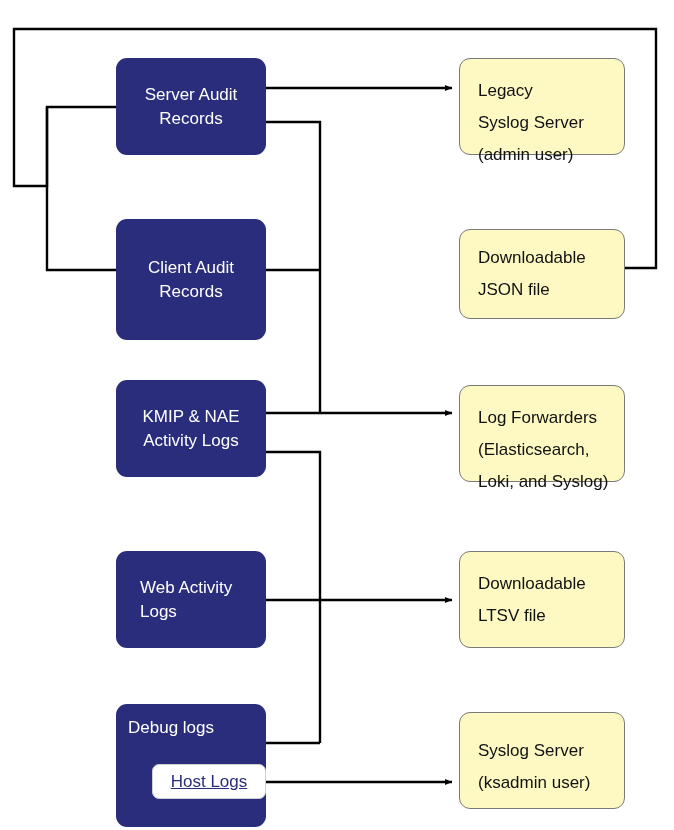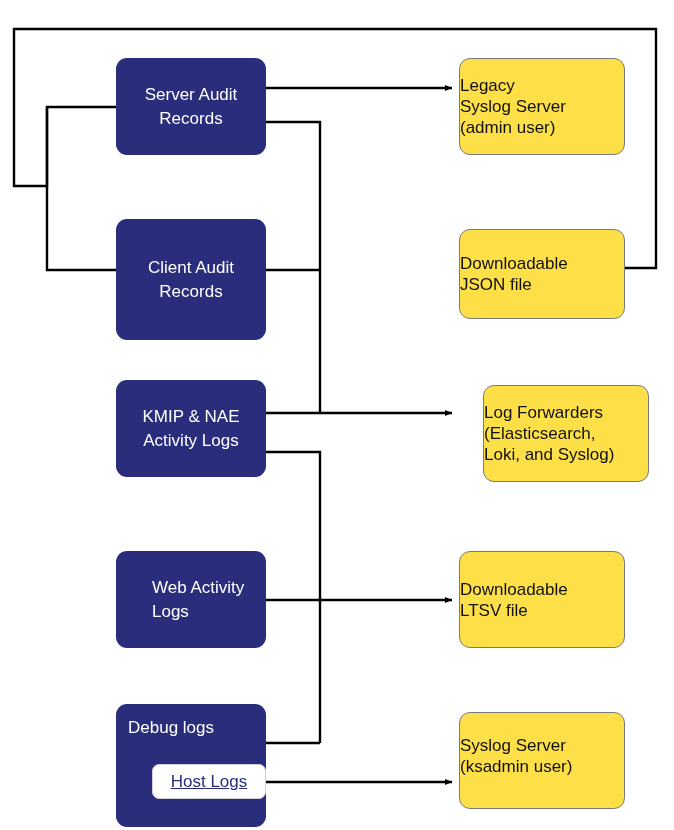--- a/index.html
+++ b/index.html
@@ -3,24 +3,24 @@
 <meta charset="utf-8">
 <style>
   html,body{margin:0;padding:0;background:#ffffff;}
   body{width:674px;height:830px;font-family:"Liberation Sans",sans-serif;}
   #stage{position:relative;width:674px;height:830px;overflow:hidden;background:#fff;}
   #wires{position:absolute;left:0;top:0;width:674px;height:830px;}
   .node{position:absolute;box-sizing:border-box;display:flex;flex-direction:column;justify-content:center;}
   .node .lbl{display:block;white-space:pre-line;}
   .src{background:#2a2d7c;border-radius:11px;color:#ffffff;font-size:17px;line-height:24px;
        text-align:center;align-items:center;}
-  .src.left-text{text-align:left;align-items:flex-start;padding-left:36px;}
+  .src.left-text{text-align:left;align-items:flex-start;padding-left:24px;}
   .src.top-text{justify-content:flex-start;padding-top:14px;}
-  .dst{background:#fde047;border:1.4px solid #7a7a7a;border-radius:11px;color:#111111;
-       font-size:17px;line-height:21px;text-align:left;align-items:flex-start;}
+  .dst{background:#fef9c3;border:1.4px solid #7a7a7a;border-radius:11px;color:#111111;
+       font-size:17px;line-height:32px;text-align:left;align-items:flex-start;padding-left:18px;}
   .dst.top-text{justify-content:flex-start;padding-top:16px;}
   .inner{position:absolute;background:#ffffff;border:1.4px solid #cfcfd6;border-radius:7px;
          color:#2a2d7c;font-size:17px;line-height:24px;display:flex;align-items:center;
          justify-content:center;box-sizing:border-box;}
 </style>
 </head>
 <body>
 
 <div id="stage">
 
@@ -86,21 +86,21 @@
     <span class="lbl">Legacy
 Syslog Server
 (admin user)</span>
   </div>
 
   <div class="node dst" style="left:459px;top:229px;width:166px;height:90px;">
     <span class="lbl">Downloadable
 JSON file</span>
   </div>
 
-  <div class="node dst top-text" style="left:459px;top:385px;width:166px;height:97px;margin-left:24px;">
+  <div class="node dst top-text" style="left:459px;top:385px;width:166px;height:97px;">
     <span class="lbl">Log Forwarders
 (Elasticsearch,
 Loki, and Syslog)</span>
   </div>
 
   <div class="node dst" style="left:459px;top:551px;width:166px;height:97px;">
     <span class="lbl">Downloadable
 LTSV file</span>
   </div>
 

